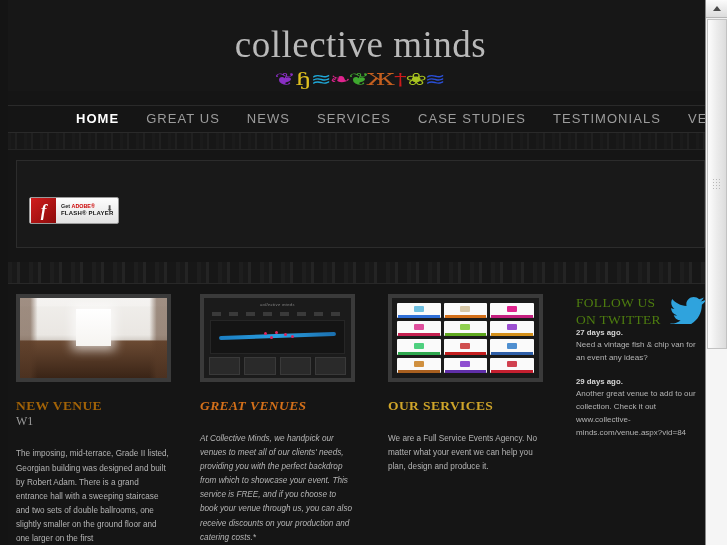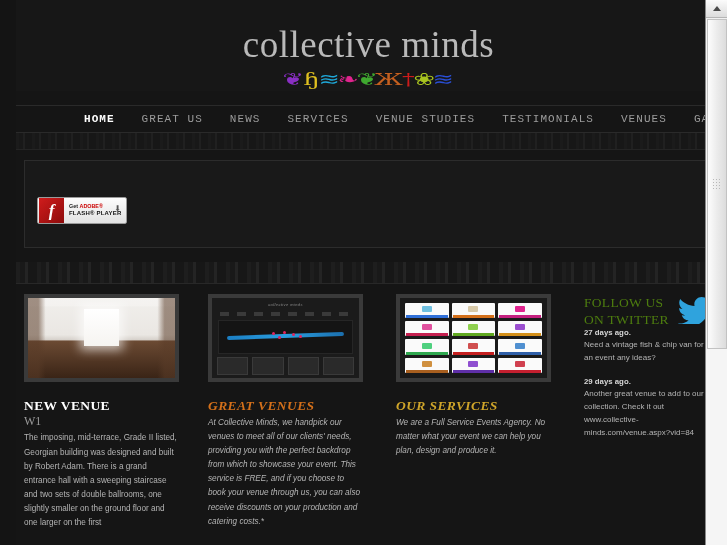--- a/index.html
+++ b/index.html
@@ -10,21 +10,21 @@
     overflow: hidden;
   }
   #page {
     position: relative;
     width: 727px; height: 545px;
     background: #141414;
     overflow: hidden;
   }
   
   #viewport {
-    position: absolute; left: 16px; top: 0;
+    position: absolute; left: 8px; top: 0;
     width: 705px; height: 545px;
     background: #151515;
     overflow: hidden;
   }
   
   .header {
     width: 100%;
     padding-top: 26px;
     text-align: center;
     background: #171717;
@@ -60,28 +60,27 @@
     background: #151515;
     height: 28px;
   }
   .nav {
     display: flex;
     align-items: center;
     height: 100%;
     padding-left: 68px;
   }
   .nav-item {
-    font-size: 11px;
+    font-size: 13px;
     letter-spacing: 1.05px;
     color: #9c9c9c;
     margin-right: 27px;
     text-decoration: none;
     white-space: nowrap;
     cursor: pointer;
-    font-family: Liberation Mono, monospace;
   }
   .nav-item.active { color: #ffffff; font-weight: bold; }
   
   .band {
     height: 17px;
     background:
       repeating-linear-gradient(90deg,
         #1d1d1d 0px, #1d1d1d 3px,
         #191919 3px, #191919 7px,
         #222 7px, #222 9px,
@@ -148,21 +147,21 @@
   .cols {
     position: relative;
     padding: 10px 0 0 0;
   }
   .col {
     position: absolute;
     top: 10px;
   }
   .c1 { left: 8px;   width: 155px; }
   .c2 { left: 192px; width: 155px; font-style: italic; }
-  .c3 { left: 380px; width: 155px; font-style: italic; }
+  .c3 { left: 380px; width: 155px; }
   .c4 { left: 568px; width: 130px; }
 
   .thumb {
     width: 155px; height: 88px;
     border: 4px solid #3a3a3a;
     background: #0d0d0d;
     overflow: hidden;
     position: relative;
     cursor: pointer;
   }
@@ -245,38 +244,38 @@
     text-decoration: none;
   }
   
   .col-h {
     font-family: "Liberation Serif", serif;
     font-size: 13.5px;
     font-weight: bold;
     letter-spacing: .4px;
     margin-top: 16px;
   }
-  .h-red { color: #ffffff; }
+  .h-red { color: #a16207; }
   .h-orange { color: #d4701a; }
   .h-gold { color: #cfa52a; }
   .venue-name {
     font-family: "Liberation Serif", serif;
     font-size: 13px;
     color: #d8d8d8;
     margin-top: 10px;
     line-height: 1.3;
   }
   .venue-sub {
     font-family: "Liberation Serif", serif;
     font-size: 12px;
     color: #9a9a9a;
     line-height: 1.3;
   }
   .body-txt {
-    margin-top: 2px;
+    margin-top: 18px;
     font-size: 8.2px;
     line-height: 1.72;
     color: #b4b4b4;
   }
   
   .tw-head {
     display: flex;
     justify-content: space-between;
     align-items: flex-start;
   }
@@ -362,21 +361,21 @@
           <span class="fl" style="color: rgb(42, 79, 216);">≋</span>
         </div>
     </div>
 
     <div class="navwrap">
       <div class="nav" id="nav-list">
           <a class="nav-item active">HOME</a>
           <a class="nav-item">GREAT US</a>
           <a class="nav-item">NEWS</a>
           <a class="nav-item">SERVICES</a>
-          <a class="nav-item">VENUE STUDIES</a>
+          <a class="nav-item">CASE STUDIES</a>
           <a class="nav-item">TESTIMONIALS</a>
           <a class="nav-item">VENUES</a>
           <a class="nav-item">GALLERY</a>
           <a class="nav-item">CONTACT</a>
         </div>
     </div>
 
     <div class="band"></div>
 
     <div class="flash-panel">

